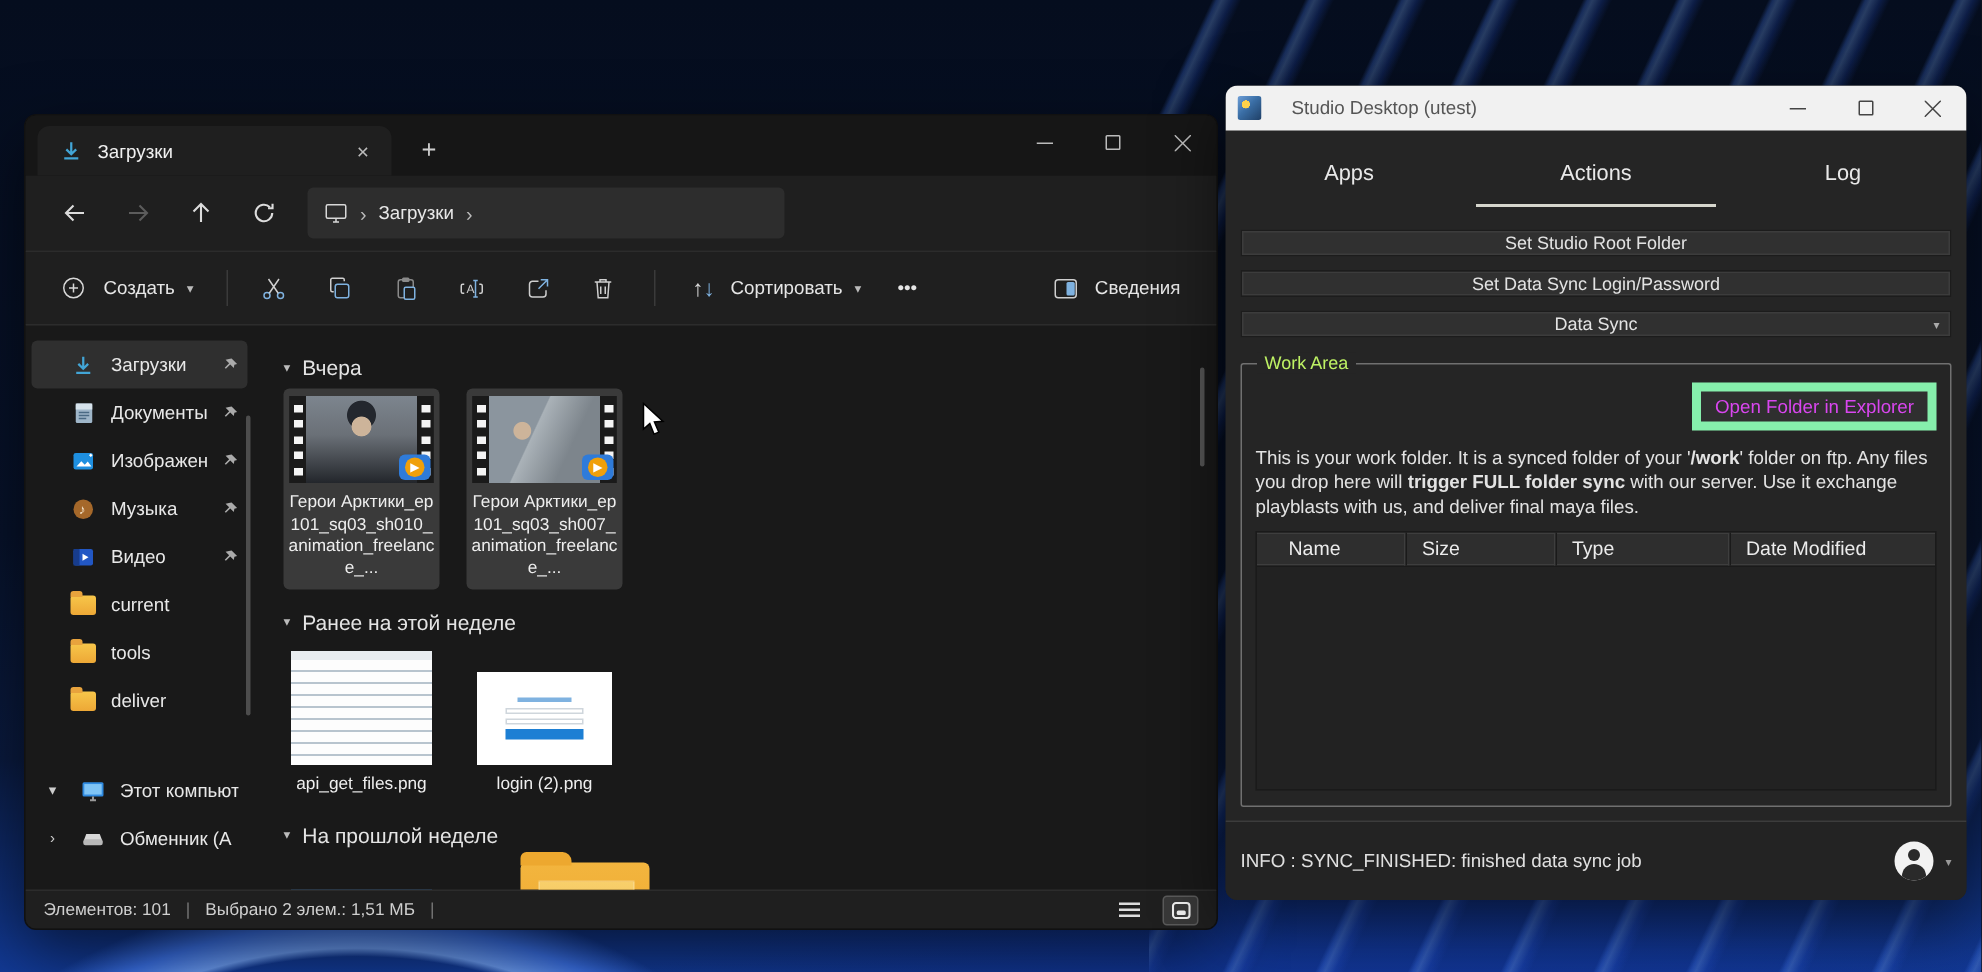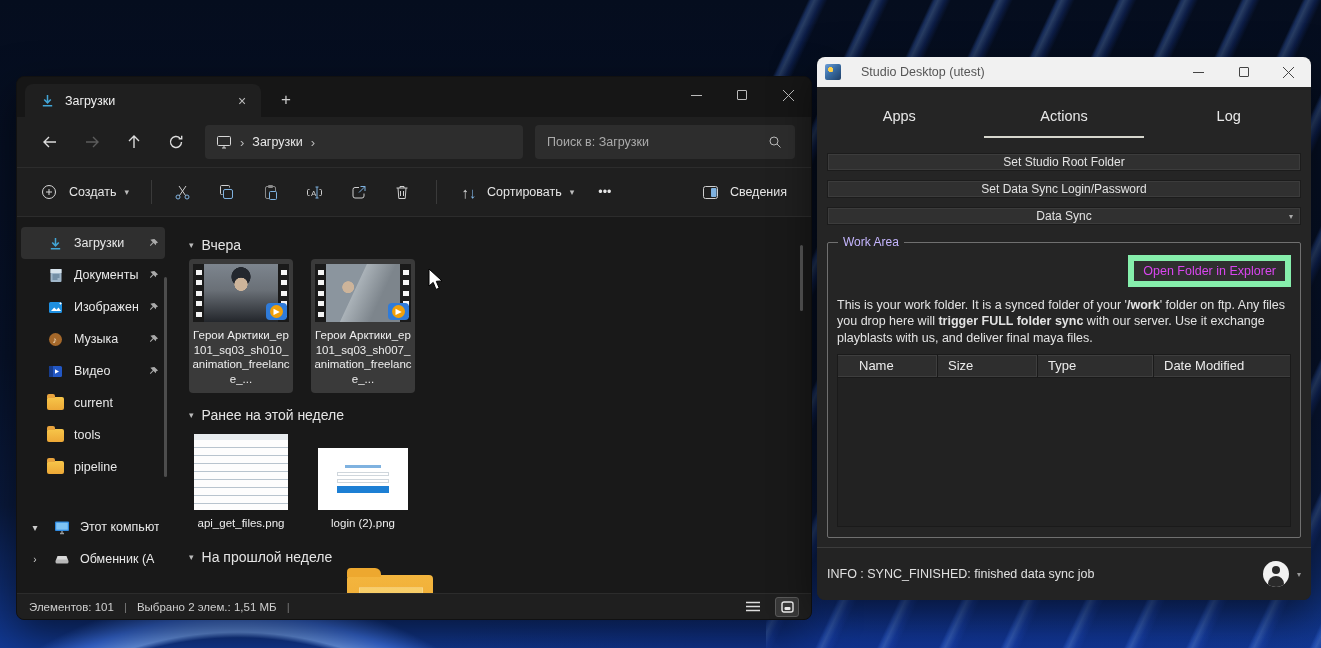--- a/index.html
+++ b/index.html
@@ -104,21 +104,21 @@
   .st-cap { display:flex; height:100%; }
   .st-cap .cb { width:45px; height:100%; display:flex; align-items:center; justify-content:center; color:#333; font-size:13px; }
   .st-cap .cb .cap-box { border-color:#444; }
   .st-tabs { display:flex; height:56px; align-items:center; flex:none; padding-top:6px; }
   .st-tab { flex:1; text-align:center; font-size:14.5px; color:#e8e8e8; position:relative; height:40px; line-height:36px; }
   .st-tab.active::after { content:""; position:absolute; left:50%; transform:translateX(-50%); bottom:0; width:160px; height:2px; background:#d6d6cd; }
   .st-body { flex:1; padding:10px 10px 0; display:flex; flex-direction:column; min-height:0; }
   .st-btn { width:100%; height:18px; background:#303030; border:1px solid #1c1c1c; box-shadow:inset 0 0 0 1px #3c3c3c; color:#e3e3e3; font-size:12px; display:flex; align-items:center; justify-content:center; margin-bottom:9px; position:relative; }
   .st-btn .drop { position:absolute; right:7px; color:#aaa; font-size:8px; }
   .groupbox { border:1px solid #707070; border-radius:2px; position:relative; margin-top:8px; padding:12px 9px 10px; flex:1; min-height:0; display:flex; flex-direction:column; }
-  .groupbox-label { position:absolute; top:-8px; left:10px; background:#252525; padding:0 5px; font-size:12px; color:#c4b5fd; }
+  .groupbox-label { position:absolute; top:-8px; left:10px; background:#252525; padding:0 5px; font-size:12px; color:#bef264; }
   .open-folder-row { display:flex; justify-content:flex-end; }
   .open-folder-btn { border:6px solid #86efac; background:#2f2f2f; color:#d946ef; font-size:12.5px; padding:3px 9px; }
   .wa-desc { font-size:12.5px; line-height:1.3; color:#e3e3e3; margin:10px 0 8px; }
   .wa-desc b { font-weight:bold; }
   .wa-table { flex:1; border:1px solid #1a1a1a; background:#222; display:flex; flex-direction:column; min-height:0; }
   .wa-thead { display:flex; background:#2e2e2e; border-bottom:1px solid #1a1a1a; box-shadow:inset 0 -1px 0 #3e3e3e, inset 0 1px 0 #3e3e3e; font-size:13px; color:#ececec; }
   .wa-th { padding:3px 8px 4px 10px; border-right:1px solid #1a1a1a; box-shadow:inset -1px 0 0 #3e3e3e; }
   .wa-th:last-child { border-right:none; box-shadow:none; flex:1; }
   .wa-th.c-name { width:100px; padding-left:21px; }
   .wa-th.c-size { width:100px; }
@@ -198,29 +198,20 @@
       <span class="ico16">
         <svg class="i" width="16" height="16" viewBox="0 0 16 16">
             <rect x="1.5" y="2.5" width="13" height="9" rx="1" stroke="#d8d8d8" fill="none"></rect>
             <path d="M6 14h4M8 11.5V14" stroke="#d8d8d8" fill="none"></path>
           </svg>
       </span>
       <span class="crumb-sep">›</span>
       <span>Загрузки</span>
       <span class="crumb-sep">›</span>
     </div>
-    <div class="searchbox">
-      <span class="ph">Поиск в: Загрузки</span>
-      <span class="ico16">
-        <svg class="i" width="14" height="14" viewBox="0 0 14 14">
-            <circle cx="6" cy="6" r="4" stroke="#bbb" fill="none"></circle>
-            <path d="M9 9l3.5 3.5" stroke="#bbb"></path>
-          </svg>
-      </span>
-    </div>
   </div>
 
   <div class="ex-toolbar">
     <div class="tb-btn">
       <span class="tb-icon">
         <svg class="i" width="16" height="16" viewBox="0 0 16 16">
             <circle cx="8" cy="8" r="6.5" stroke="#d8d8d8" fill="none"></circle>
             <path d="M8 5v6M5 8h6" stroke="#d8d8d8"></path>
           </svg>
       </span>
@@ -377,21 +368,21 @@
       <div class="sb-item">
         <span class="folder-ico"></span>
         <span class="lbl">current</span>
       </div>
       <div class="sb-item">
         <span class="folder-ico"></span>
         <span class="lbl">tools</span>
       </div>
       <div class="sb-item">
         <span class="folder-ico"></span>
-        <span class="lbl">pipeline</span>
+        <span class="lbl">deliver</span>
       </div>
 
       <div class="sb-tree">
         <div class="sb-item">
           <span class="sb-chev">▾</span>
           <span class="ico16">
             <svg class="i" width="16" height="15" viewBox="0 0 16 15">
                 <rect x="1" y="1.5" width="14" height="9.5" rx="1" fill="#2f8ae0"></rect>
                 <rect x="2.2" y="2.7" width="11.6" height="7" fill="#7fc4f5"></rect>
                 <path d="M6 13.5h4M8 11v2.5" stroke="#9a9a9a" stroke-width="1.4"></path>

